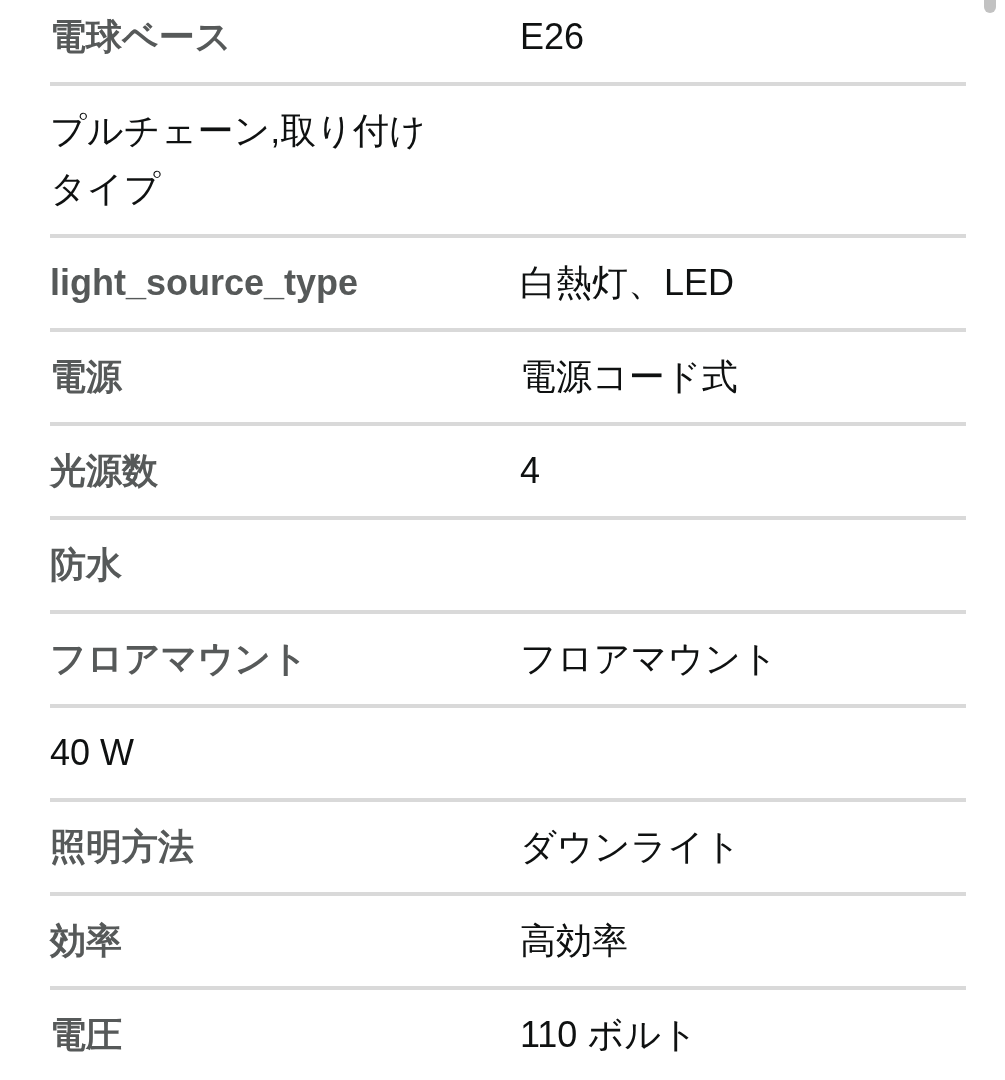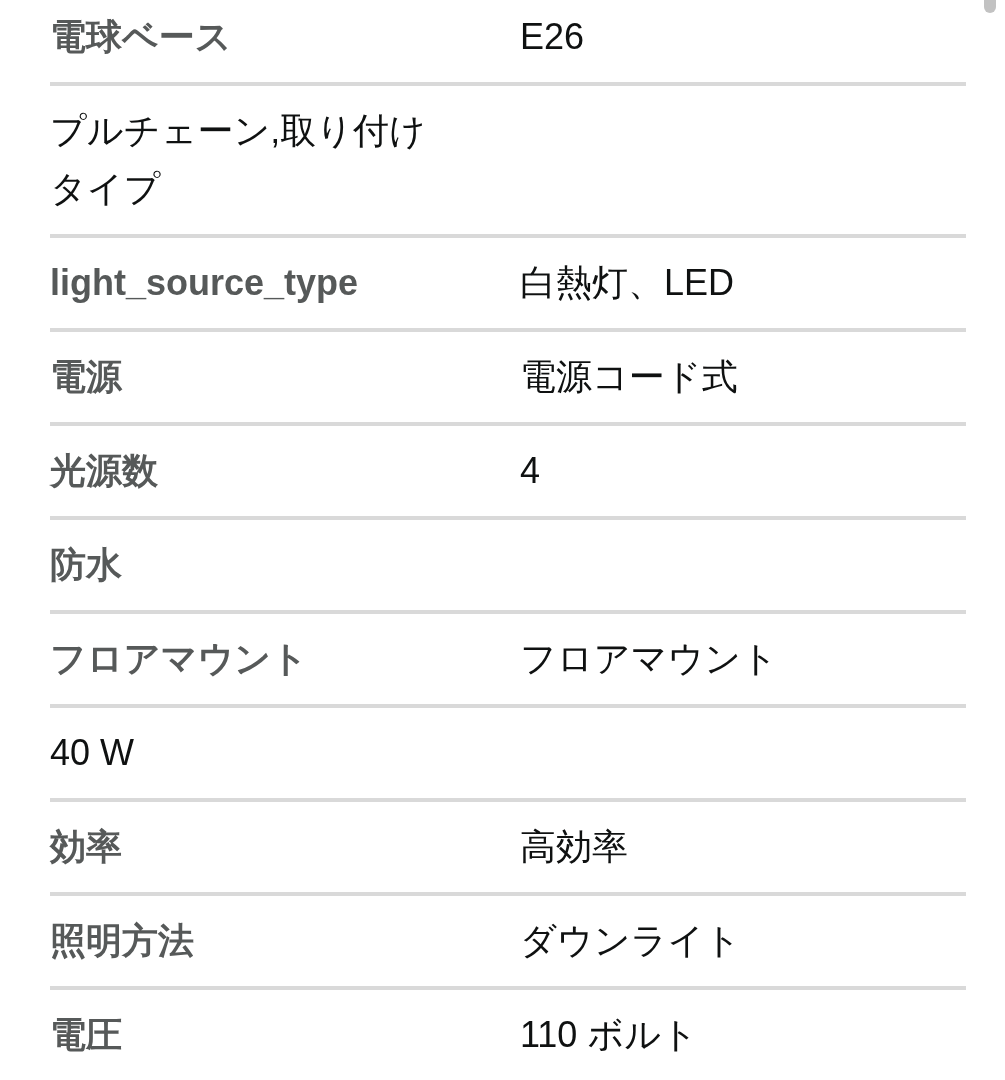--- a/index.html
+++ b/index.html
@@ -90,27 +90,27 @@
   <div class="spec-row">
     <div class="spec-label">フロアマウント</div>
     <div class="spec-value">フロアマウント</div>
   </div>
 
   <div class="spec-row">
     <div class="spec-value">40 W</div>
   </div>
 
   <div class="spec-row">
-    <div class="spec-label">効率</div>
-    <div class="spec-value">高効率</div>
+    <div class="spec-label">照明方法</div>
+    <div class="spec-value">ダウンライト</div>
   </div>
 
   <div class="spec-row">
-    <div class="spec-label">照明方法</div>
-    <div class="spec-value">ダウンライト</div>
+    <div class="spec-label">効率</div>
+    <div class="spec-value">高効率</div>
   </div>
 
   <div class="spec-row">
     <div class="spec-label">電圧</div>
     <div class="spec-value">110 ボルト</div>
   </div>
 </div>
 
 <div class="scrollbar-thumb"></div>
 

